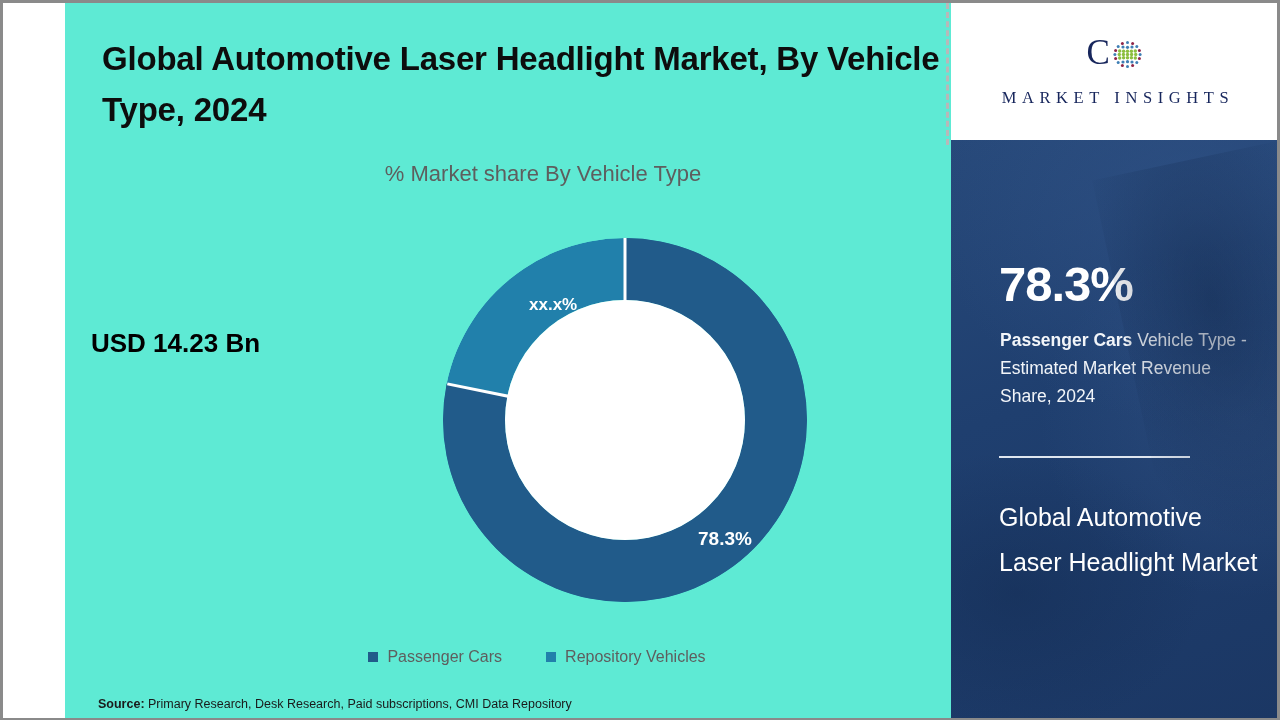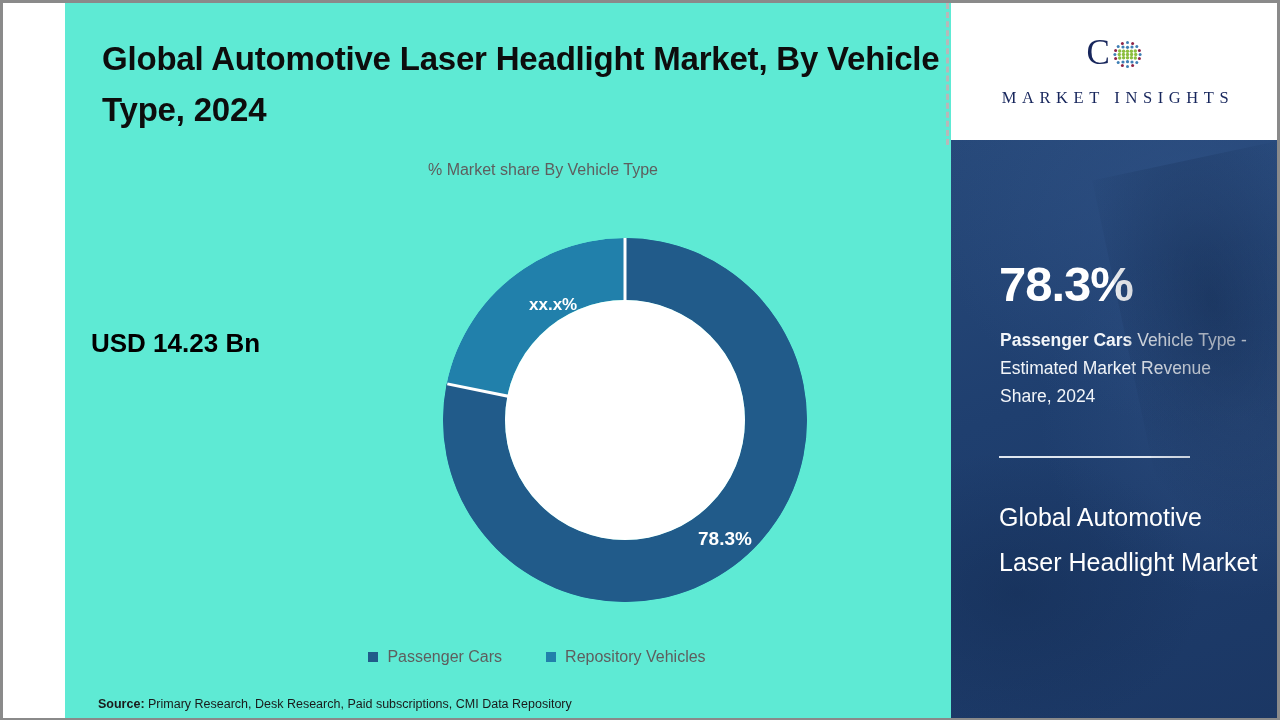--- a/index.html
+++ b/index.html
@@ -46,21 +46,21 @@
     color: #0d0d0d;
     letter-spacing: -0.2px;
   }
 
   #chart-subtitle {
     position: absolute;
     left: 0;
     top: 158px;
     width: 944px;
     text-align: center;
-    font-size: 16px;
+    font-size: 22px;
     color: #5e5e5e;
     font-weight: normal;
     padding-left: 12px;
   }
 
   
   #total-market-block {
     position: absolute;
     left: 26px;
     top: 322px;

